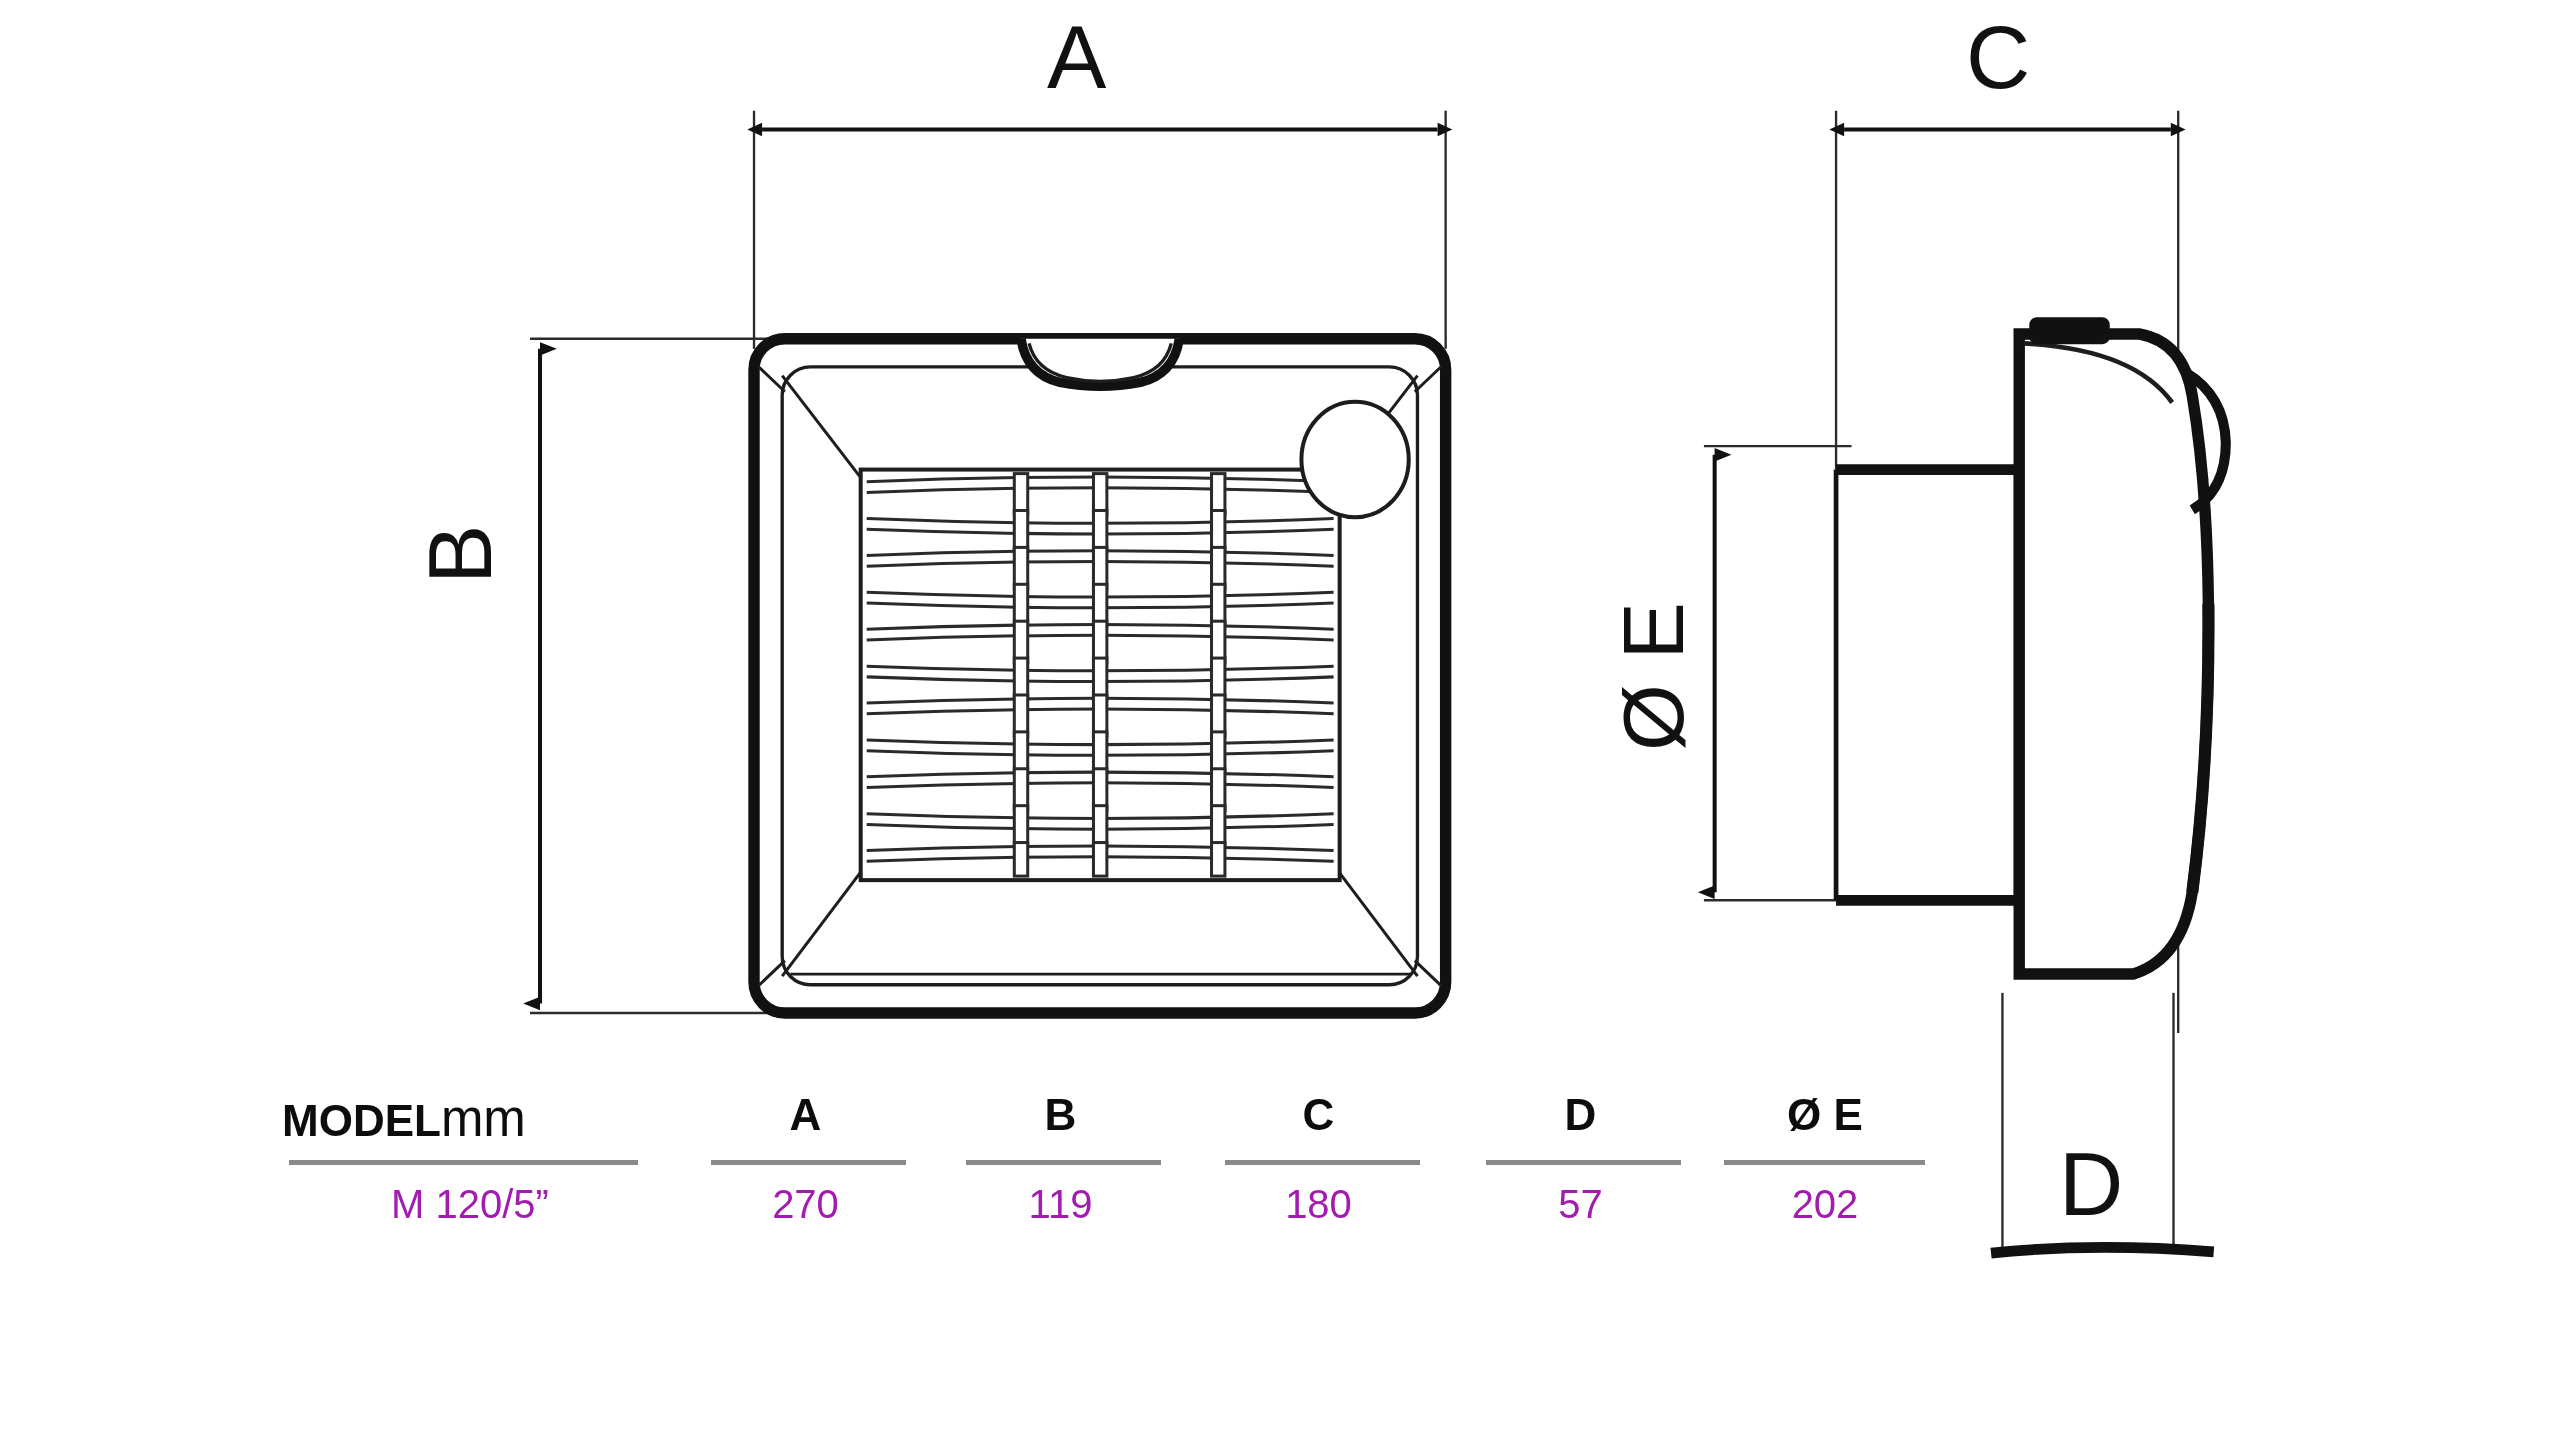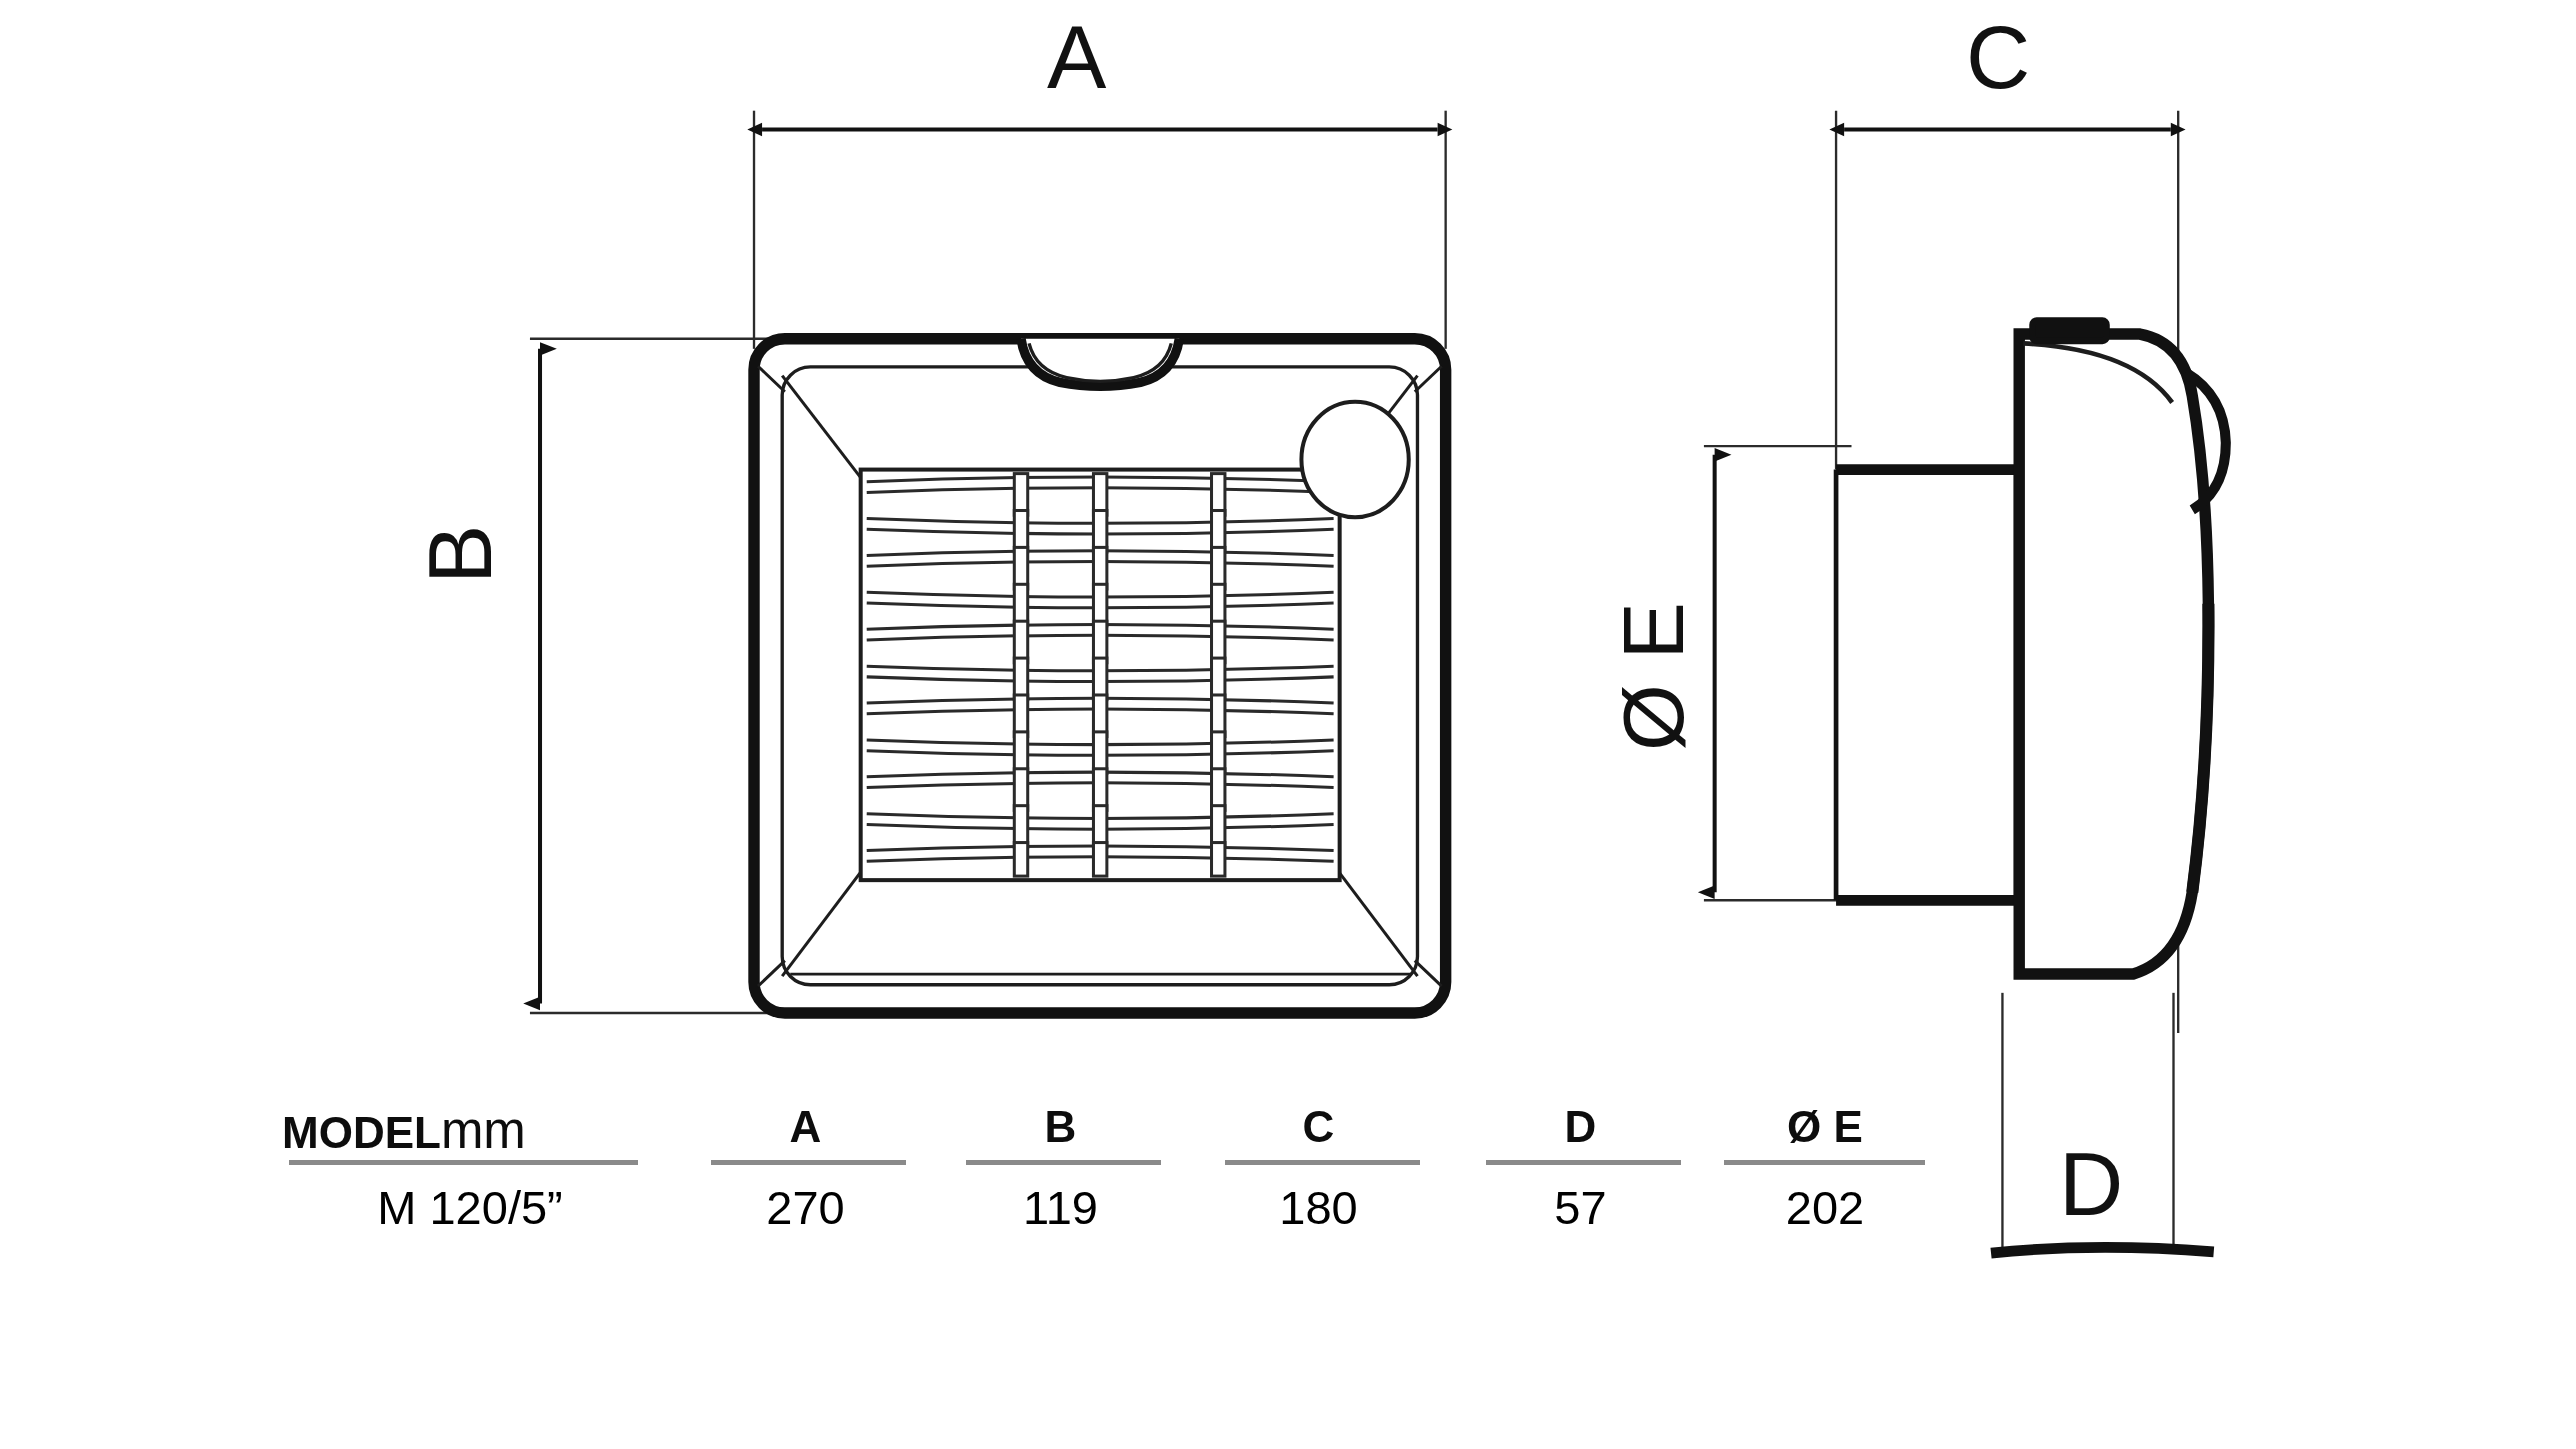--- a/index.html
+++ b/index.html
@@ -81,38 +81,38 @@
   }
   .tbl-cell {
     position: absolute;
     text-align: center;
     white-space: nowrap;
   }
   .hdr-cell {
     font-weight: bold;
     font-size: 44px;
     color: #0d0d0d;
-    top: 12px;
+    top: 0;
     line-height: 1;
   }
   .hdr-unit {
     font-weight: 400;
     font-size: 51px;
     color: #0d0d0d;
   }
   .rule-cell {
     position: absolute;
     height: 4.7px;
     background: #8a8a8a;
     top: 0;
   }
   .val-cell {
     font-weight: 400;
-    font-size: 47px;
-    color: #000000;
+    font-size: 40px;
+    color: #a21caf;
     top: 0;
     line-height: 1;
   }
   
   .col-model { left: 0px;    width: 376px; }
   .col-a     { left: 416px;  width: 215px; }
   .col-b     { left: 671px; width: 215px; }
   .col-c     { left: 929px; width: 215px; }
   .col-d     { left: 1191px; width: 215px; }
   .col-e     { left: 1429px; width: 228px; }

